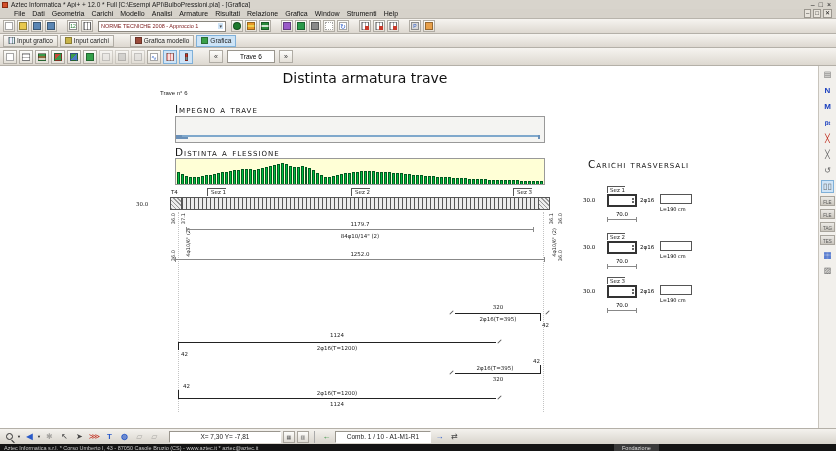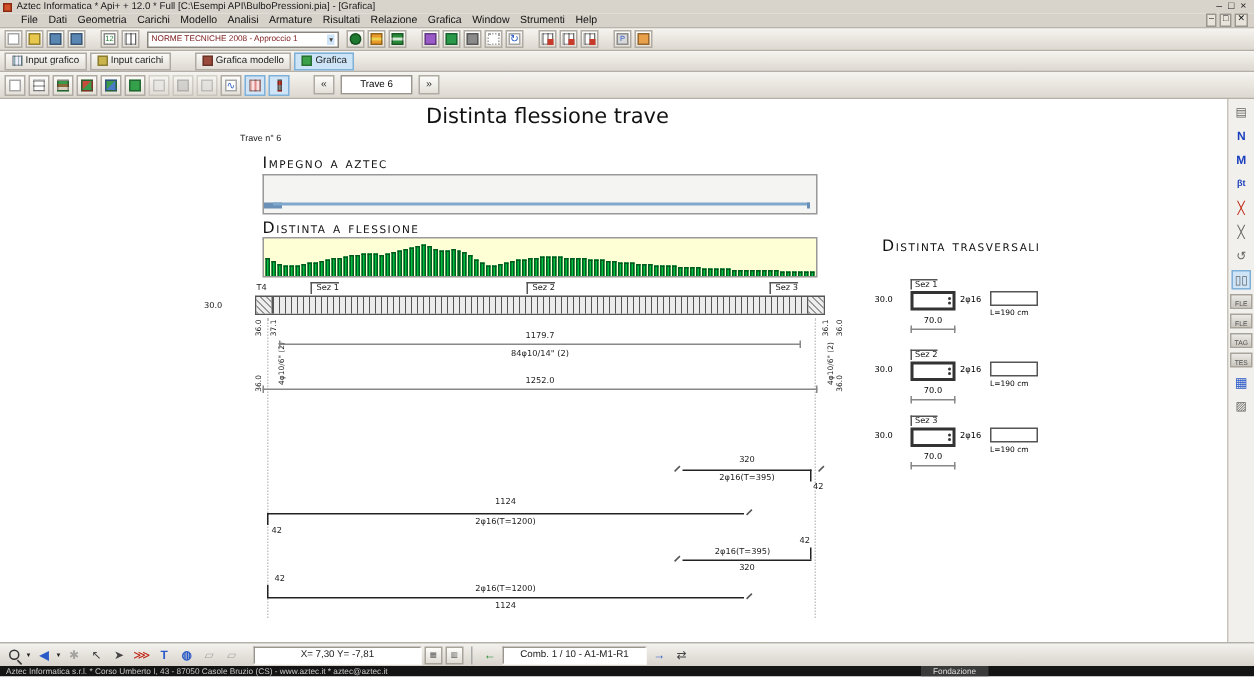--- a/index.html
+++ b/index.html
@@ -309,24 +309,24 @@
       </span>
     <span class="gap12"></span>
     <span class="navbtn">«</span>
     <span class="trave-tab">Trave 6</span>
     <span class="navbtn">»</span>
   </div>
 
   <div class="mainrow">
     <div class="canvas">
 
-      <div class="dwg-title">Distinta flessione trave</div>
+      <div class="dwg-title">Distinta armatura trave</div>
       <div class="dwg-sub">Trave n° 6</div>
 
-      <div class="dwg-h h-taglio">Impegno a aztec</div>
+      <div class="dwg-h h-taglio">Impegno a trave</div>
       <div class="box-taglio">
         <span class="tag-nub"></span>
         <span class="tag-line"></span>
         <span class="tag-step"></span>
       </div>
 
       <div class="dwg-h h-fless">Distinta a flessione</div>
       <div class="box-fless">
           <div class="fbar" style="height: 50%;"></div>
           <div class="fbar" style="height: 42%;"></div>
@@ -415,21 +415,21 @@
           <div class="fbar" style="height: 15%;"></div>
           <div class="fbar" style="height: 15%;"></div>
           <div class="fbar" style="height: 14%;"></div>
           <div class="fbar" style="height: 14%;"></div>
           <div class="fbar" style="height: 13%;"></div>
           <div class="fbar" style="height: 13%;"></div>
           <div class="fbar" style="height: 12%;"></div>
           <div class="fbar" style="height: 12%;"></div>
         </div>
 
-      <div class="dwg-h h-sez">Distinta trasversali</div>
+      <div class="dwg-h h-sez">Carichi trasversali</div>
 
       <div class="lbl" style="left:171px;top:123px;">T4</div>
       <div class="lbl" style="left:136px;top:135px;">30.0</div>
       <div class="sezmark" style="left:207px;top:122px;">Sez 1</div>
       <div class="sezmark" style="left:351px;top:122px;">Sez 2</div>
       <div class="sezmark" style="left:513px;top:122px;">Sez 3</div>
 
       <div class="beam">
         <span class="beam-end"></span>
         <span class="beam-mid"></span>

